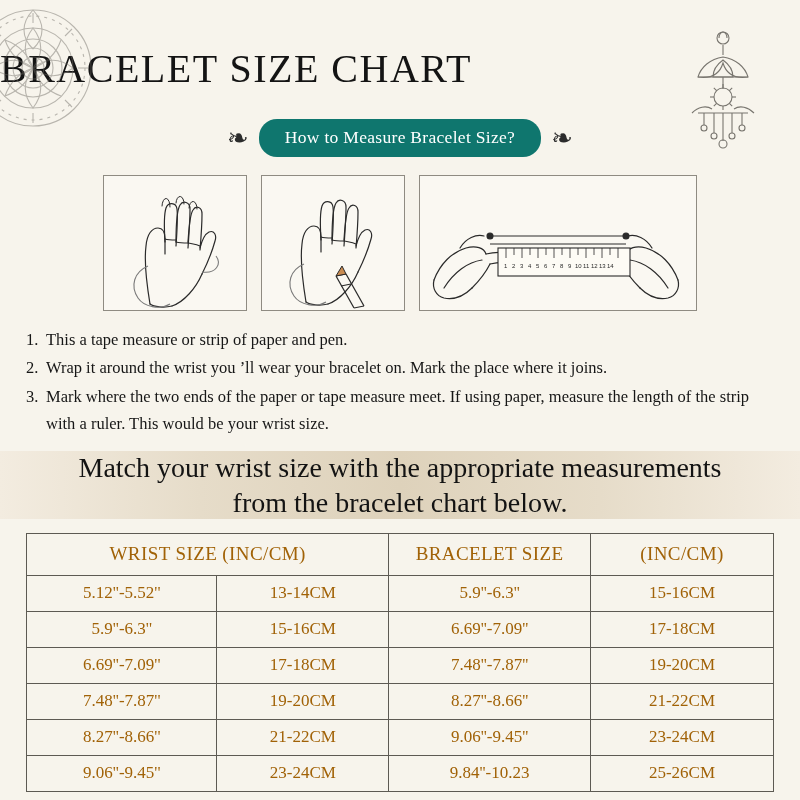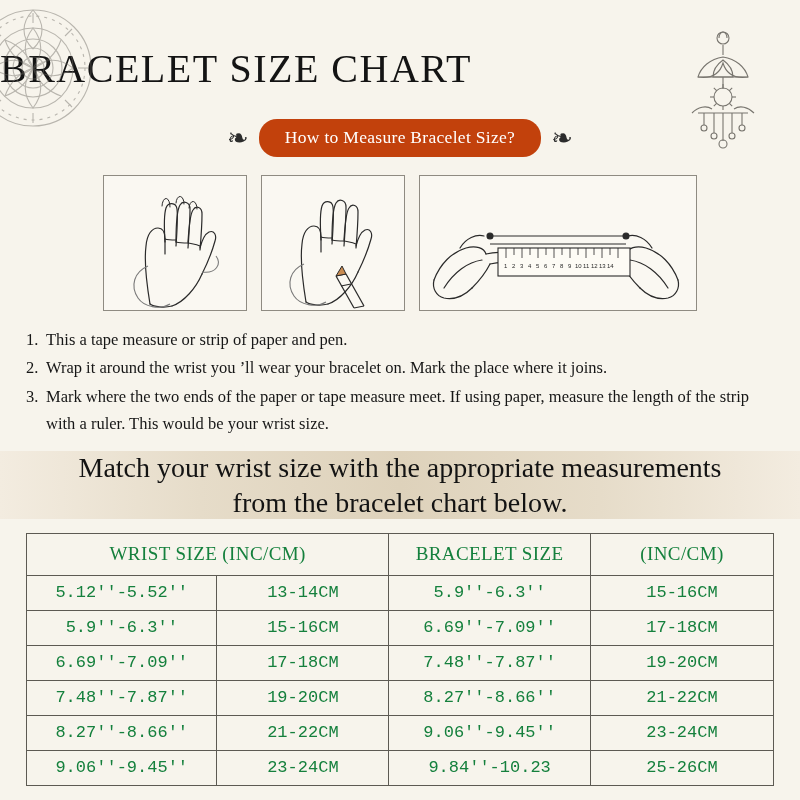--- a/index.html
+++ b/index.html
@@ -54,21 +54,21 @@
 
   
   .subtitle-row {
     display: flex;
     align-items: center;
     justify-content: center;
     gap: 10px;
     margin-top: 8px;
   }
   .pill {
-    background: #c2410c;
+    background: #0f766e;
     color: #ffffff;
     border-radius: 18px;
     padding: 8px 26px 9px 26px;
     font-size: 17.5px;
     letter-spacing: 0.3px;
     font-family: "Liberation Serif", serif;
   }
   .flourish {
     font-size: 26px;
     color: #2b2b2b;
@@ -138,31 +138,30 @@
   table.size-table {
     width: 100%;
     border-collapse: collapse;
     font-family: "Liberation Serif", serif;
   }
   table.size-table td,
   table.size-table th {
     border: 1px solid #5d5a53;
     text-align: center;
     font-weight: normal;
-    color: #15803d;
+    color: #a16207;
   }
   table.size-table thead th {
     font-size: 19px;
     padding: 9px 4px 10px 4px;
     letter-spacing: 0.4px;
   }
   table.size-table tbody td {
     font-size: 17px;
     padding: 7px 4px 8px 4px;
-    font-family: Liberation Mono, monospace;
   }
   .col-a { width: 25.5%; }
   .col-b { width: 23%; margin-top: 15px; }
   .col-c { width: 27%; }
   .col-d { width: 24.5%; }
 </style>
 </head>
 <body>
 
 <div class="page">

